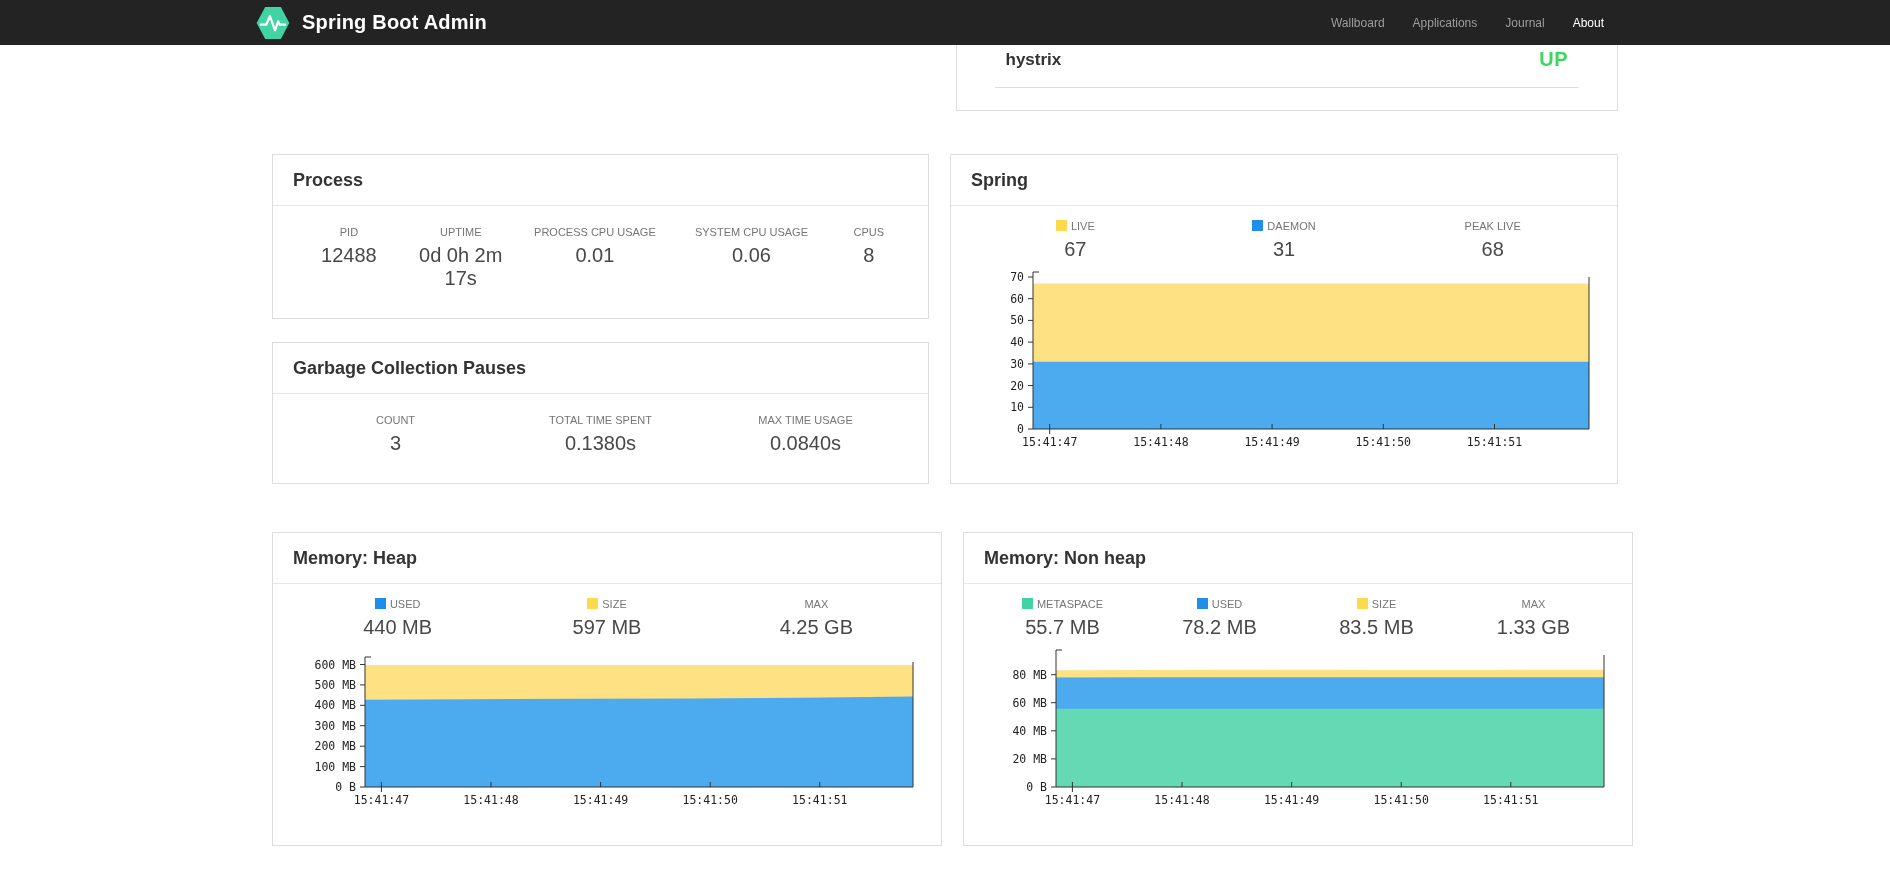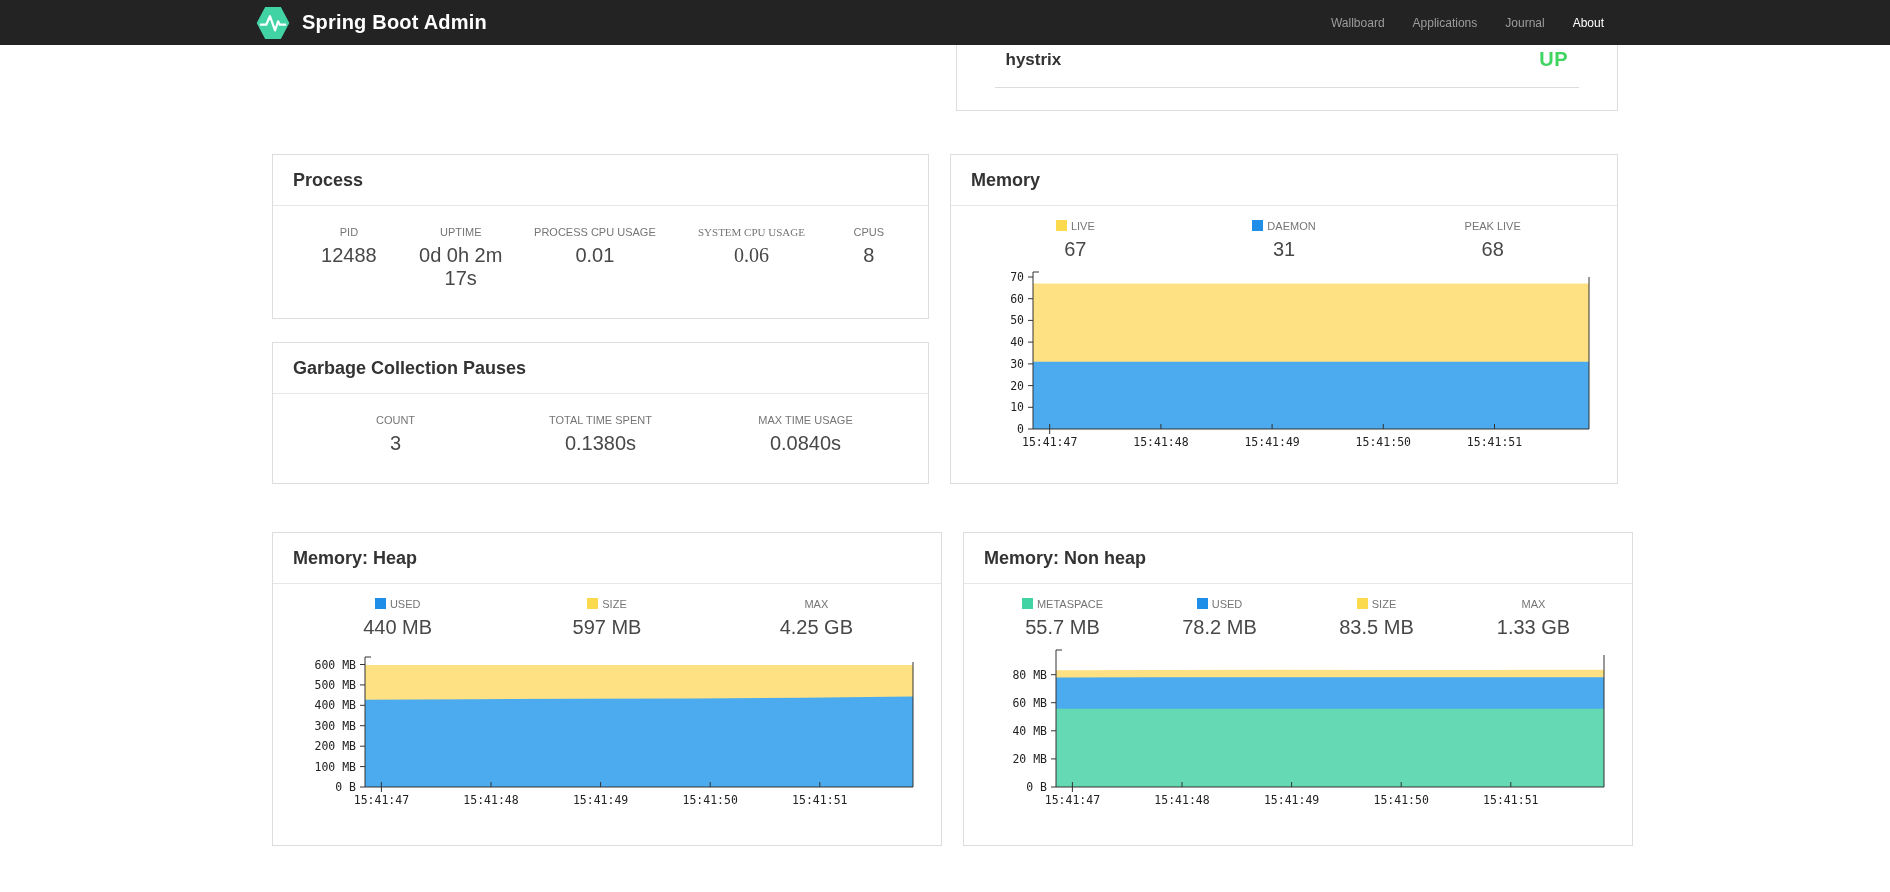--- a/index.html
+++ b/index.html
@@ -97,21 +97,21 @@
               <div class="stat-value">12488</div>
             </div>
             <div class="stat">
               <div class="stat-label">UPTIME</div>
               <div class="stat-value">0d 0h 2m 17s</div>
             </div>
             <div class="stat" style="flex:1.4;">
               <div class="stat-label">PROCESS CPU USAGE</div>
               <div class="stat-value">0.01</div>
             </div>
-            <div class="stat" style="flex:1.4;font-family:Liberation Serif, serif;">
+            <div class="stat" style="flex:1.4;">
               <div class="stat-label">SYSTEM CPU USAGE</div>
               <div class="stat-value">0.06</div>
             </div>
             <div class="stat" style="flex:.7;">
               <div class="stat-label">CPUS</div>
               <div class="stat-value">8</div>
             </div>
           </div>
         </div>
       </div>
@@ -131,21 +131,21 @@
             <div class="stat">
               <div class="stat-label">MAX TIME USAGE</div>
               <div class="stat-value">0.0840s</div>
             </div>
           </div>
         </div>
       </div>
     </div>
 
     <div class="card">
-      <div class="card-header"><span class="card-title">Memory</span></div>
+      <div class="card-header"><span class="card-title">Spring</span></div>
       <div class="card-body">
         <div class="stats">
           <div class="stat">
             <div class="stat-label"><span class="swatch" style="background: rgb(251, 218, 77);"></span><span>LIVE</span></div>
             <div class="stat-value">67</div>
           </div>
           <div class="stat">
             <div class="stat-label"><span class="swatch" style="background: rgb(30, 142, 232);"></span><span>DAEMON</span></div>
             <div class="stat-value">31</div>
           </div>

